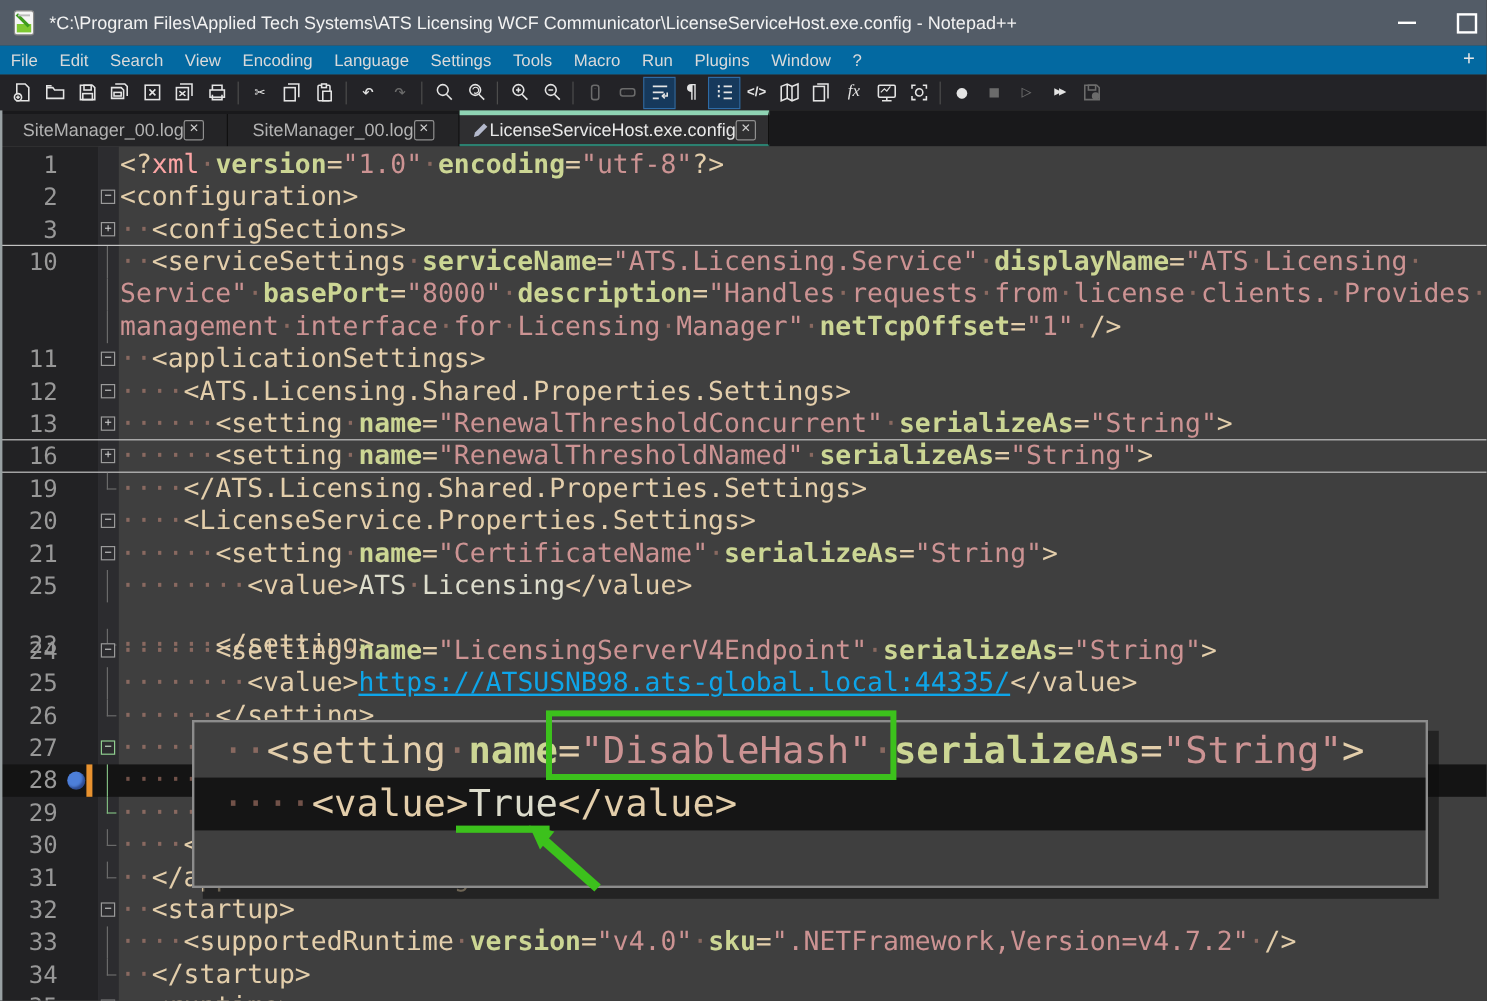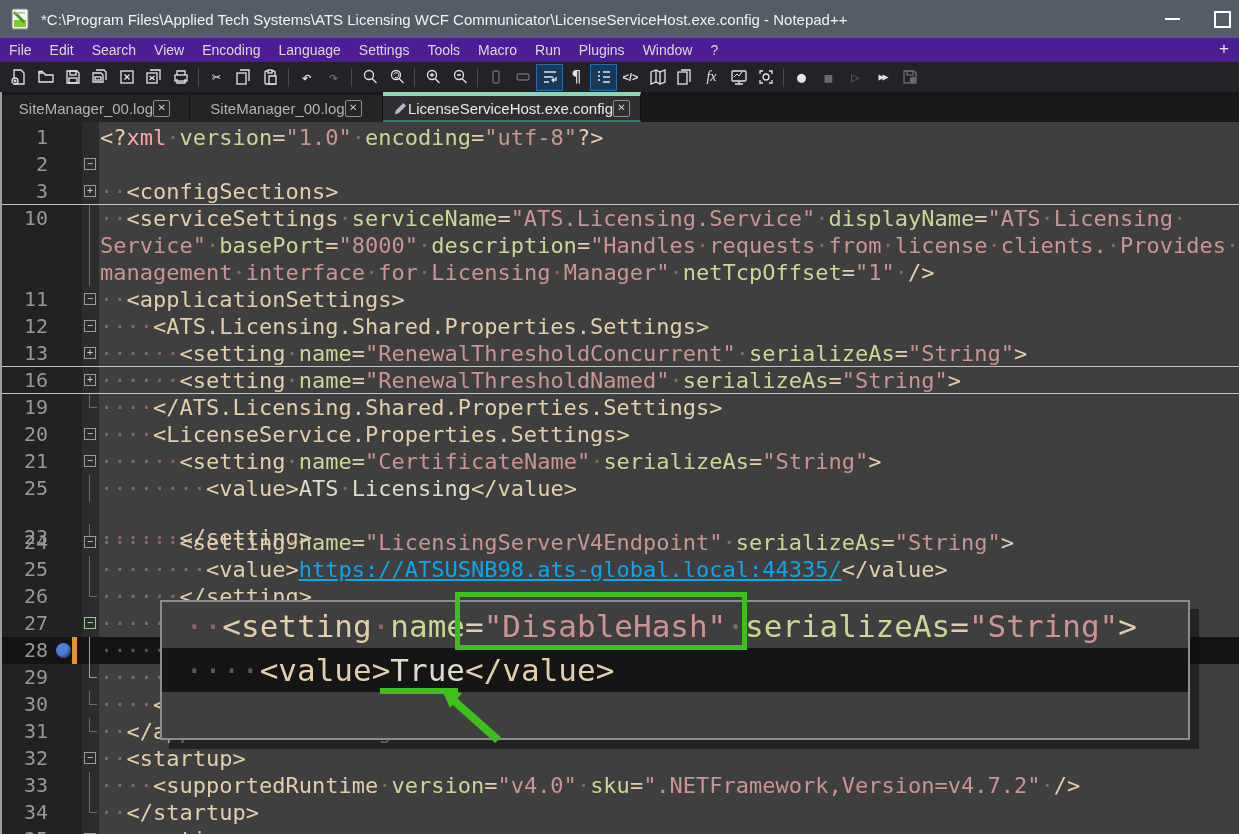--- a/index.html
+++ b/index.html
@@ -7,21 +7,21 @@
        font-family:"DejaVu Sans Mono",monospace;}
   
   .titlebar{height:38px;background:#535c67;display:flex;align-items:center;
     color:#f2f2f2;font-family:"Liberation Sans",sans-serif;font-size:15px;position:relative;}
   .npp-icon{width:22px;height:24px;margin:0 10px 0 9px;flex:0 0 auto;}
   .title-text{white-space:nowrap;overflow:hidden;}
   .win-btns{position:absolute;right:8px;top:0;height:38px;display:flex;align-items:center;gap:34px;}
   .btn-min{width:15px;height:2px;background:#fff;}
   .btn-max{width:13px;height:13px;border:2px solid #fff;}
   
-  .menubar{height:24px;background:#4c1d95;display:flex;align-items:center;
+  .menubar{height:24px;background:#0369a1;display:flex;align-items:center;
     font-family:"Liberation Sans",sans-serif;font-size:14px;color:#dadada;position:relative;}
   .menu-item{padding:2px 9px;cursor:default;}
   .menu-plus{position:absolute;right:10px;top:1px;font-size:17px;color:#e6e6e6;}
   
   .toolbar{height:30px;background:#232327;display:flex;align-items:center;padding-left:5px;}
   .tbtn{width:25px;height:25px;display:flex;align-items:center;justify-content:center;
         color:#e4e4e4;margin:0 1px;box-sizing:border-box;}
   .tbtn svg{display:block;}
   .tbtn.disabled{color:#6b6b6b;}
   .tbtn.active{background:#16395c;outline:1px solid #2d6ba6;}
@@ -55,21 +55,21 @@
         box-sizing:border-box;color:#cfcfcf;font-size:10px;line-height:10px;text-align:center;
         background:#2c2c2f;}
   .fbox.green{border-color:#8fce8f;color:#cfe8cf;}
   .fline{position:absolute;left:89px;top:0;width:1px;height:27px;background:#6a6a6a;}
   .fline.green{background:#7fb97f;}
   .fend{position:absolute;left:89px;top:0;width:1px;height:14px;background:#6a6a6a;}
   .fend2{position:absolute;left:89px;top:13px;width:8px;height:1px;background:#6a6a6a;}
   .fend.green,.fend2.green{background:#7fb97f;}
   .code{position:absolute;left:100px;top:0;font-size:22px;line-height:27px;white-space:pre;}
   .sg.g{color:#e3ceab;}
-  .sg.a{color:#ccd694;font-weight:normal;}
+  .sg.a{color:#ccd694;font-weight:bold;}
   .sg.s{color:#cc9393;}
   .sg.x{color:#fca5a5;}
   .sg.d{color:#dcdccc;}
   .sg.u{color:#0ea5e9;text-decoration:underline;}
   .dot{color:rgba(228,158,138,0.45);}
   
   .zoom-overlay{position:absolute;left:160px;top:478px;width:1030px;height:140px;
     background:#3f3f3f;border:2px solid #8c8c8c;box-sizing:border-box;
     box-shadow:9px 9px 0 rgba(12,12,12,.55);z-index:20;overflow:hidden;}
   .zrow{position:absolute;left:0;width:1026px;height:44px;}
@@ -317,20 +317,21 @@
   <div class="gutter-bg"></div>
   <div class="foldstrip-bg"></div>
 
   <div class="row" style="top: 2px;">
       <div class="lnum">1</div>
       <span class="code"><span class="sg g">&lt;?</span><span class="sg x">xml</span><span class="sg g"><span class="dot">·</span></span><span class="sg a">version</span><span class="sg g">=</span><span class="sg s">"1.0"</span><span class="sg g"><span class="dot">·</span></span><span class="sg a">encoding</span><span class="sg g">=</span><span class="sg s">"utf-8"</span><span class="sg g">?&gt;</span></span>
     </div>
     <div class="row" style="top: 29px;">
       <div class="lnum">2</div>
       <div class="fbox">−</div>
+      <span class="code"><span class="sg g">&lt;configuration&gt;</span></span>
     </div>
     <div class="row fold-under" style="top: 56px;">
       <div class="lnum">3</div>
       <div class="fbox">+</div>
       <span class="code"><span class="sg g"><span class="dot">·</span><span class="dot">·</span>&lt;configSections&gt;</span></span>
     </div>
     <div class="row" style="top: 83px;">
       <div class="lnum">10</div>
       <div class="fline"></div>
       <span class="code"><span class="sg g"><span class="dot">·</span><span class="dot">·</span>&lt;serviceSettings<span class="dot">·</span></span><span class="sg a">serviceName</span><span class="sg g">=</span><span class="sg s">"ATS.Licensing.Service"</span><span class="sg g"><span class="dot">·</span></span><span class="sg a">displayName</span><span class="sg g">=</span><span class="sg s">"ATS<span class="dot">·</span>Licensing<span class="dot">·</span></span></span>

